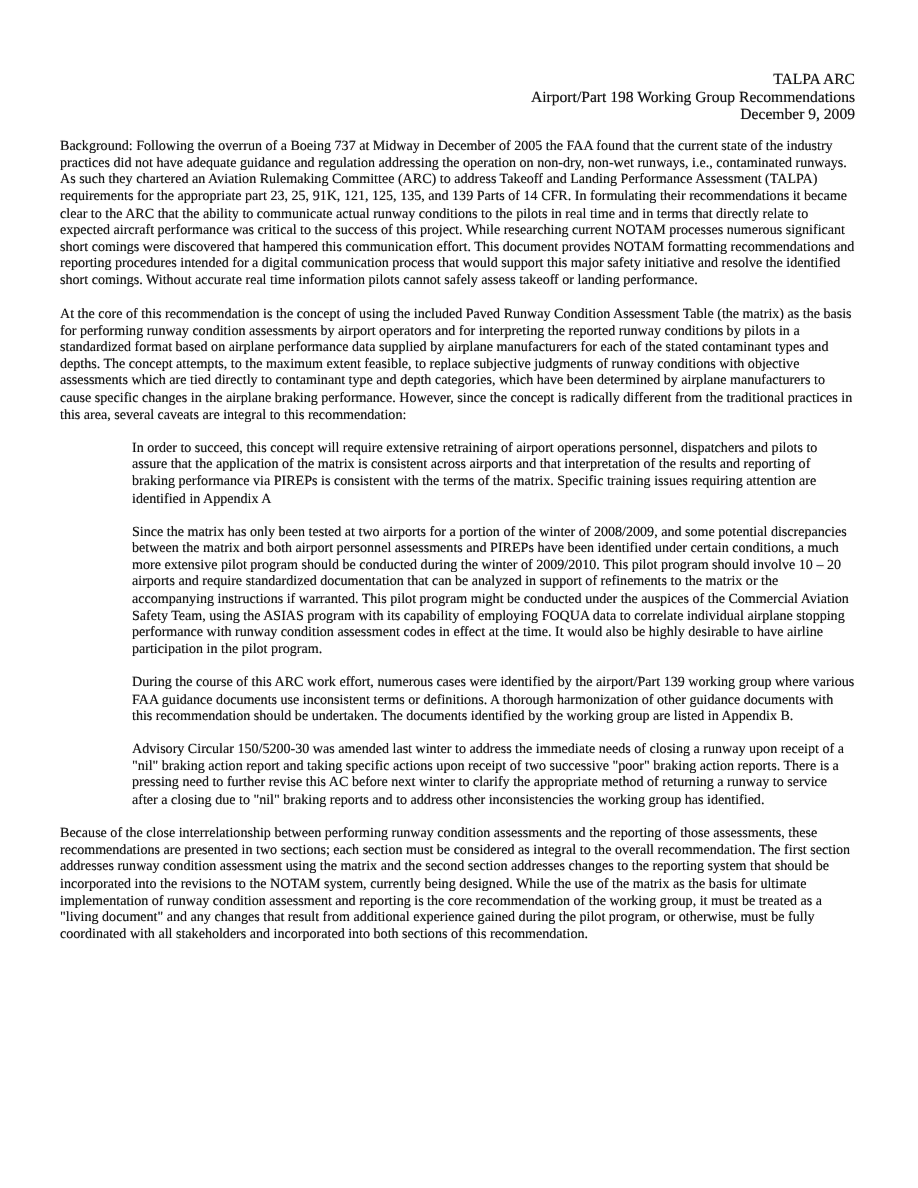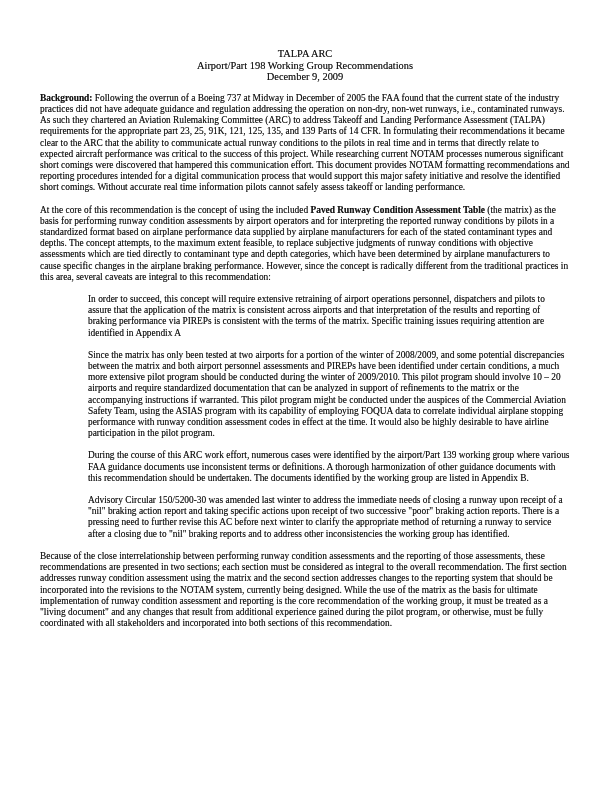--- a/index.html
+++ b/index.html
@@ -15,35 +15,35 @@
     box-sizing: border-box;
     padding: 48px 42px 40px 40px;
     font-family: "Liberation Serif", "DejaVu Serif", serif;
     color: #161616;
     font-size: 9.4px;
     line-height: 11.2px;
     text-shadow: 0 0 0.45px rgba(20,20,20,0.6);
     overflow: hidden;
   }
   .doc-header {
-    text-align: center;
+    text-align: right;
     font-size: 10.4px;
     line-height: 11.6px;
     margin-bottom: 10px;
   }
   p.para {
     margin: 0 0 11px 0;
     text-align: left;
   }
   p.indented {
     margin-left: 48px;
     font-family: Liberation Serif, serif;
   }
   b.lead {
-    font-weight: bold;
+    font-weight: normal;
   }
 </style>
 </head>
 <body>
 
 <div class="page">
 
   <div class="doc-header">
     <div>TALPA ARC</div>
     <div>Airport/Part 198 Working Group Recommendations</div>

